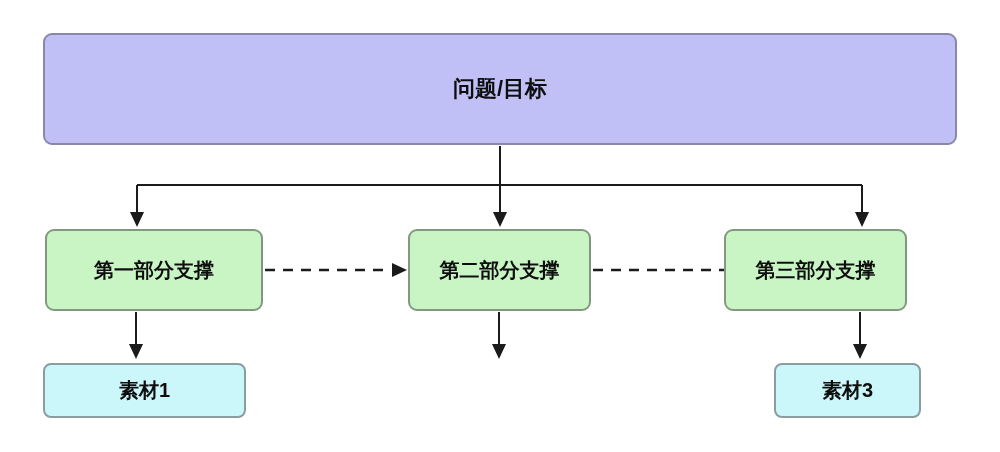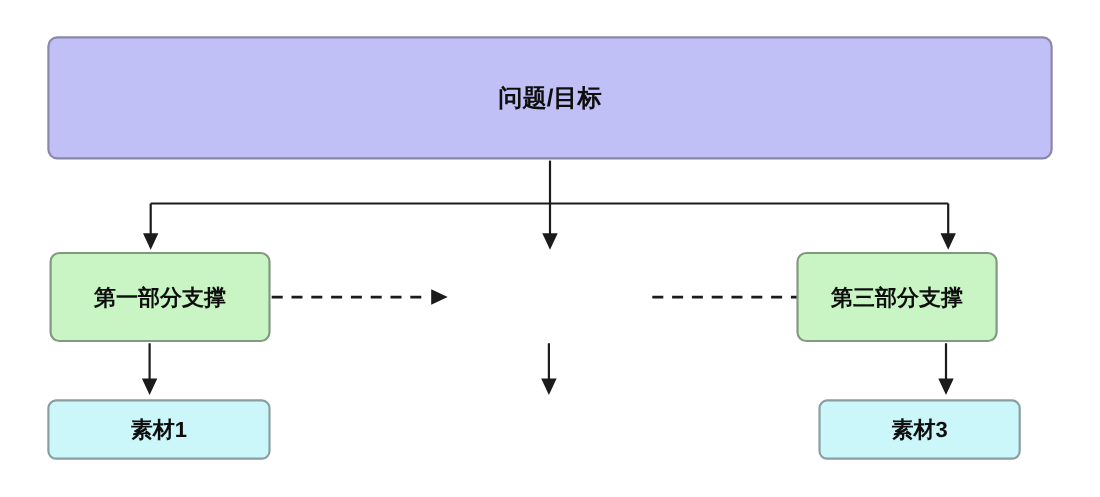--- a/index.html
+++ b/index.html
@@ -21,31 +21,31 @@
   .title-box{
     left:43px;top:33px;width:914px;height:112px;
     background:var(--title-fill);border:2px solid var(--title-border);
     border-radius:9px;font-size:22px;
   }
   .support-box{
     top:229px;height:82px;
     background:var(--support-fill);border:2px solid var(--support-border);
     border-radius:9px;font-size:20px;
   }
-  .support-1{left:45px;width:201px;}
+  .support-1{left:45px;width:218px;}
   .support-2{left:408px;width:183px;}
   .support-3{left:724px;width:183px;}
   .material-box{
     top:363px;height:55px;
     background:var(--material-fill);border:2px solid var(--material-border);
     border-radius:8px;font-size:20px;
   }
   .material-1{left:43px;width:203px;}
   .material-2{left:407px;width:182px;}
-  .material-3{left:744px;width:184px;}
+  .material-3{left:774px;width:147px;}
   .connector-layer{position:absolute;left:0;top:0;width:1000px;height:452px;pointer-events:none;}
   .conn{stroke:var(--connector);stroke-width:2;fill:none;}
   .conn-dashed{stroke:var(--connector);stroke-width:2.5;fill:none;stroke-dasharray:10 8;}
   .arrowhead{fill:var(--connector);stroke:none;}
 </style>
 </head>
 <body>
 
 <div class="canvas">
 
@@ -71,18 +71,19 @@
     <path class="conn" d="M499,312 V345"></path>
     <path class="conn" d="M860,312 V345"></path>
     <polygon class="arrowhead" points="129,344 143,344 136,359"></polygon>
     <polygon class="arrowhead" points="492,344 506,344 499,359"></polygon>
     <polygon class="arrowhead" points="853,344 867,344 860,359"></polygon>
   </svg>
 
   <div class="node title-box">问题/目标</div>
 
   <div class="node support-box support-1">第一部分支撑</div>
+  <div class="node support-box support-2">第二部分支撑</div>
   <div class="node support-box support-3">第三部分支撑</div>
 
   <div class="node material-box material-1">素材1</div>
   <div class="node material-box material-3">素材3</div>
 
 </div>
 
 </body></html>

